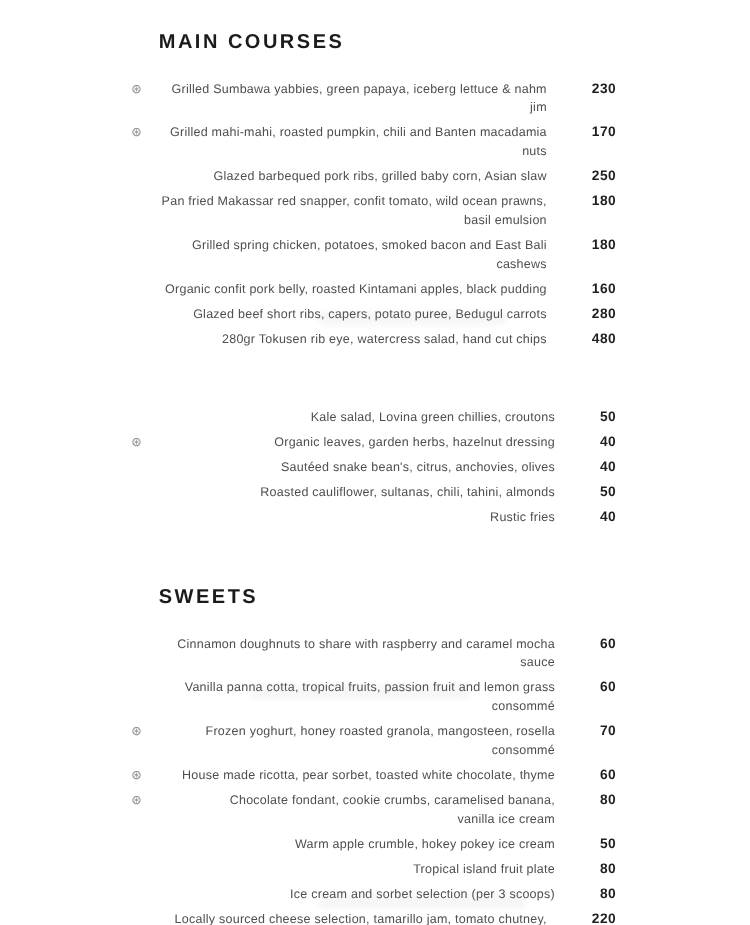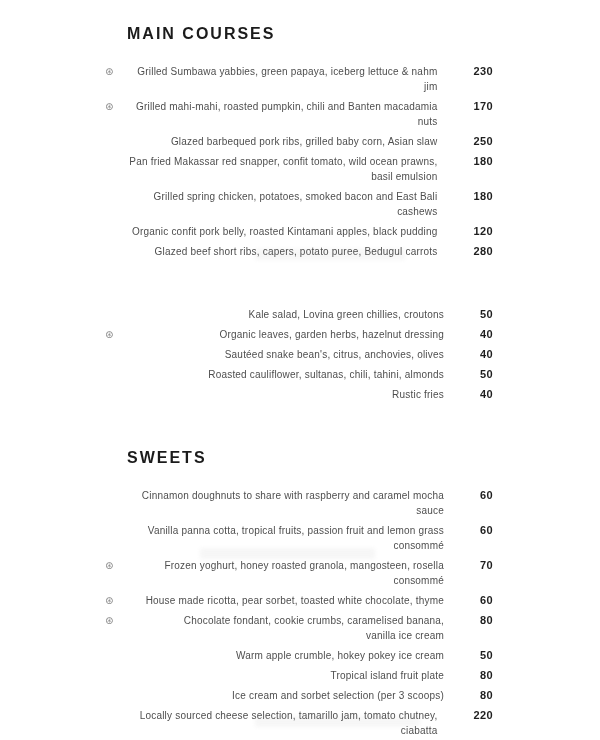--- a/index.html
+++ b/index.html
@@ -98,25 +98,29 @@
         <span class="desc">Pan fried Makassar red snapper, confit tomato, wild ocean prawns,
 basil emulsion</span>
         <span class="price">180</span>
       </div>
       <div class="row">
         <span class="desc">Grilled spring chicken, potatoes, smoked bacon and East Bali cashews</span>
         <span class="price">180</span>
       </div>
       <div class="row">
         <span class="desc">Organic confit pork belly, roasted Kintamani apples, black pudding</span>
-        <span class="price">120</span>
+        <span class="price">160</span>
       </div>
       <div class="row">
         <span class="desc">Glazed beef short ribs, capers, potato puree, Bedugul carrots</span>
         <span class="price">280</span>
+      </div>
+      <div class="row">
+        <span class="desc">280gr Tokusen rib eye, watercress salad, hand cut chips</span>
+        <span class="price">480</span>
       </div>
     </section>
 
     <section class="menu-section">
       <div class="row">
         <span class="desc">Kale salad, Lovina green chillies, croutons</span>
         <span class="price">50</span>
       </div>
       <div class="row">
         <span class="dietary">⊛</span>

